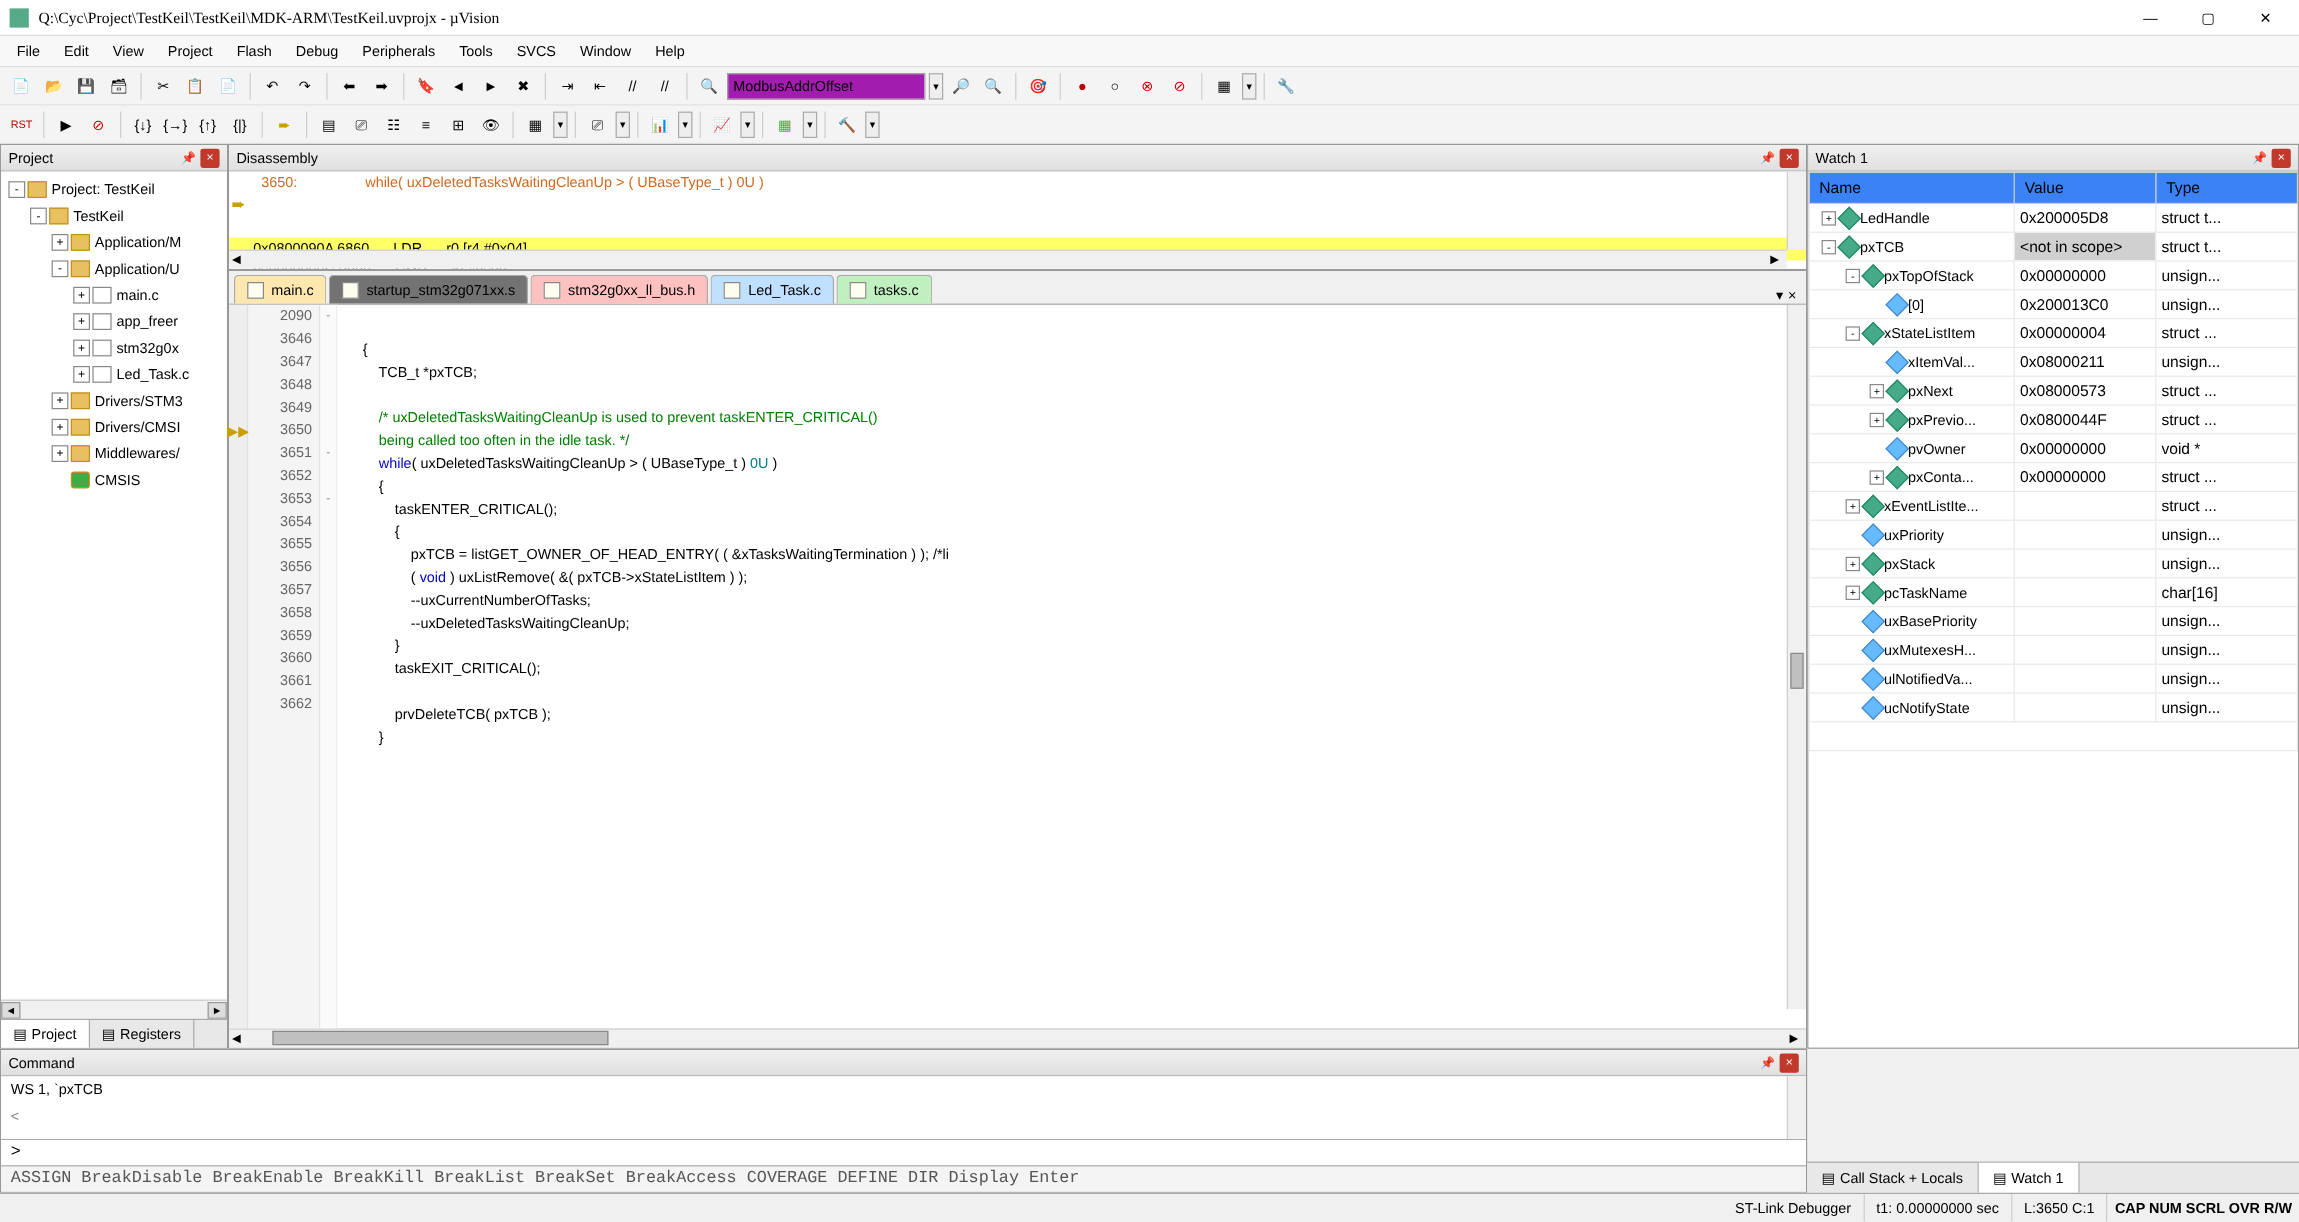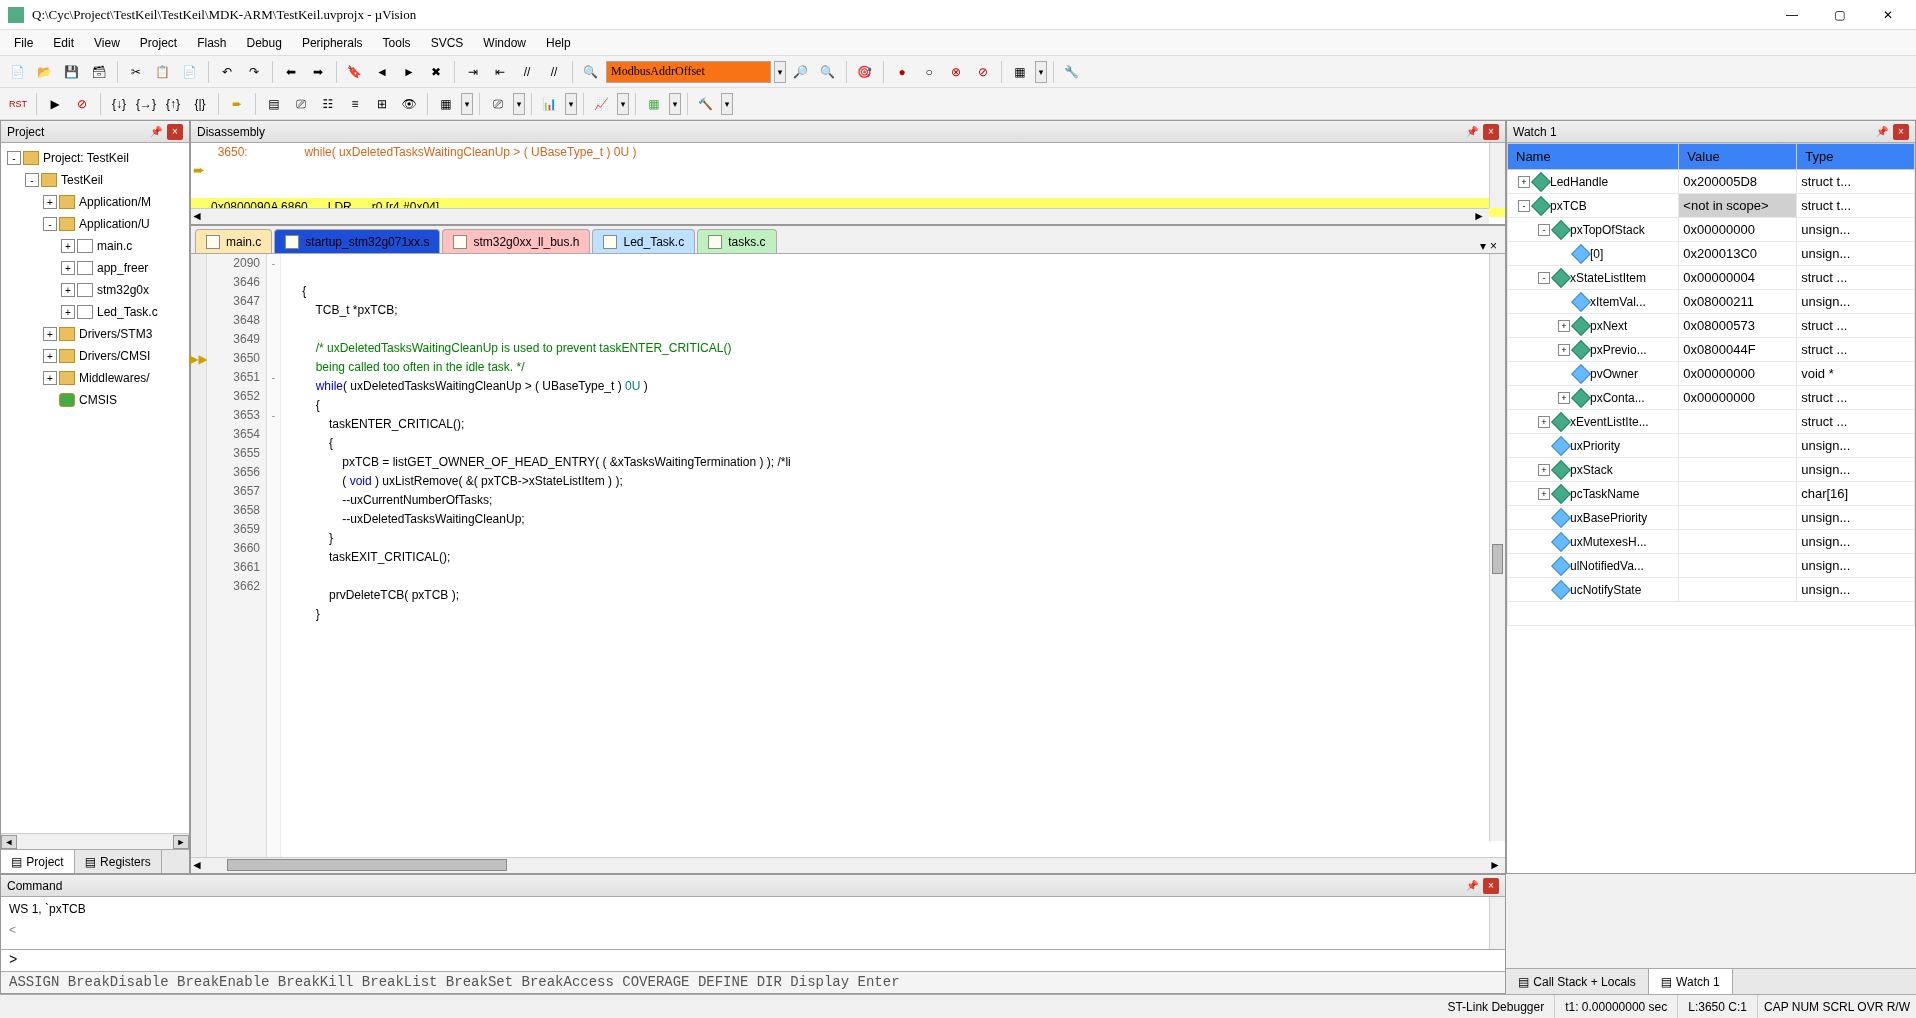--- a/index.html
+++ b/index.html
@@ -13,21 +13,21 @@
 .titlebar .win-btn { width: 40px; height: 24px; display: flex; align-items: center; justify-content: center; cursor: pointer; }
 
 
 .menubar { height: 26px; background: #f8f8f8; display: flex; align-items: center; padding: 0 4px; border-bottom: 1px solid #ddd; }
 .menubar .menu-item { padding: 4px 10px; cursor: pointer; }
 
 
 .toolbar { height: 32px; background: #f4f4f4; display: flex; align-items: center; padding: 0 6px; border-bottom: 1px solid #ddd; gap: 3px; }
 .toolbar .tb-btn { width: 24px; height: 24px; display: flex; align-items: center; justify-content: center; cursor: pointer; border: 1px solid transparent; border-radius: 2px; }
 .toolbar .tb-sep { width: 1px; height: 22px; background: #ccc; margin: 0 3px; }
-.toolbar .tb-combo { height: 22px; min-width: 140px; border: 1px solid #aaa; padding: 0 4px; background: #f97316; font-family: Liberation Serif, serif; }
+.toolbar .tb-combo { height: 22px; min-width: 140px; border: 1px solid #aaa; padding: 0 4px; background: #a21caf; }
 .toolbar .tb-dd { width: 12px; height: 22px; border: 1px solid #aaa; background: #eee; font-size: 9px; display:flex; align-items:center; justify-content:center;}
 
 
 .main { flex: 1; display: flex; min-height: 0; }
 
 
 .panel { display: flex; flex-direction: column; background: #fff; border: 1px solid #999; }
 .panel-header { height: 22px; background: linear-gradient(#f0f0f0,#e0e0e0); display: flex; align-items: center; padding: 0 6px; border-bottom: 1px solid #aaa; }
 .panel-header .ph-title { flex: 1; font-weight: normal; }
 .panel-header .ph-btn { width: 16px; height: 16px; display: flex; align-items: center; justify-content: center; cursor: pointer; margin-left: 2px; font-size: 10px;}
@@ -59,21 +59,21 @@
 .disasm-arrow { position: absolute; left: 2px; color: #c8a000; font-size:14px;}
 .disasm-vscroll { position:absolute; right:0; top:0; bottom:16px; width:16px; background:#f0f0f0; border-left:1px solid #ccc;}
 .disasm-hscroll { position:absolute; left:0; right:16px; bottom:0; height:16px; background:#f0f0f0; border-top:1px solid #ccc; display:flex;}
 
 
 .editor-panel { flex: 1; display: flex; flex-direction: column; min-height: 0; border:1px solid #999; background:#fff;}
 .editor-tabs { height: 28px; display: flex; align-items: flex-end; padding: 0 4px; background: #f0f0f0; border-bottom: 1px solid #aaa; gap: 2px;}
 .editor-tab { height: 24px; padding: 0 10px; display: flex; align-items: center; gap: 6px; border: 1px solid #aaa; border-bottom: none; border-radius: 4px 4px 0 0; cursor: pointer; font-size: 13px;}
 .editor-tab .et-icon { width: 14px; height: 14px; border: 1px solid #888; background:#fdfdf0;}
 .editor-tab.t-main { background: #ffe8b0; }
-.editor-tab.t-startup { background: #1d4ed8; }
+.editor-tab.t-startup { background: #737373; }
 .editor-tab.t-bus { background: #ffc0c0; }
 .editor-tab.t-led { background: #c0e0ff; }
 .editor-tab.t-tasks { background: #c0f0c0; }
 .editor-tabs .et-right { margin-left:auto; display:flex; gap:4px; padding-right:4px;}
 .editor-body { flex: 1; display: flex; min-height: 0; font-family: "Consolas","Courier New",monospace; font-size: 15px; position:relative;}
 .gutter-bp { width: 16px; background: #eee; border-right: 1px solid #ddd; }
 .gutter-ln { width: 60px; background: #f4f4f4; border-right: 1px solid #ddd; text-align: right; color: #666; padding-right: 6px;}
 .gutter-fold { width: 14px; background: #fafafa; border-right: 1px solid #eee; }
 .code-area { flex: 1; overflow: hidden; white-space: pre; position:relative;}
 .code-line { height: 19px; line-height: 19px; padding-left: 8px; }
@@ -115,21 +115,21 @@
 .bottom-left { flex: 1; display: flex; flex-direction: column;}
 .bottom-right { width: 410px; display:flex; flex-direction:column;}
 .watch-tabs { height: 26px; border-top: 1px solid #aaa; display: flex; background: #e8e8e8;}
 .watch-tabs .wtab { padding: 4px 12px; border-right: 1px solid #aaa; cursor: pointer; display:flex;align-items:center;gap:4px;}
 .watch-tabs .wtab.active { background: #fff; }
 
 
 .statusbar { height: 24px; background: #f0f0f0; border-top: 1px solid #aaa; display: flex; align-items: center; font-size: 12px;}
 .statusbar .sb-cell { padding: 0 10px; border-right: 1px solid #ccc; height: 100%; display: flex; align-items: center;}
 .statusbar .sb-spacer { flex: 1; }
-.statusbar .sb-right { padding: 0 6px;}
+.statusbar .sb-right { padding: 0 6px; font-weight: bold;}
 </style>
 </head>
 <body>
 
 <div class="titlebar">
   <div class="app-icon"></div>
   <div class="title-text">Q:\Cyc\Project\TestKeil\TestKeil\MDK-ARM\TestKeil.uvprojx - µVision</div>
   <div class="win-btns">
     <div class="win-btn">—</div>
     <div class="win-btn">▢</div>

